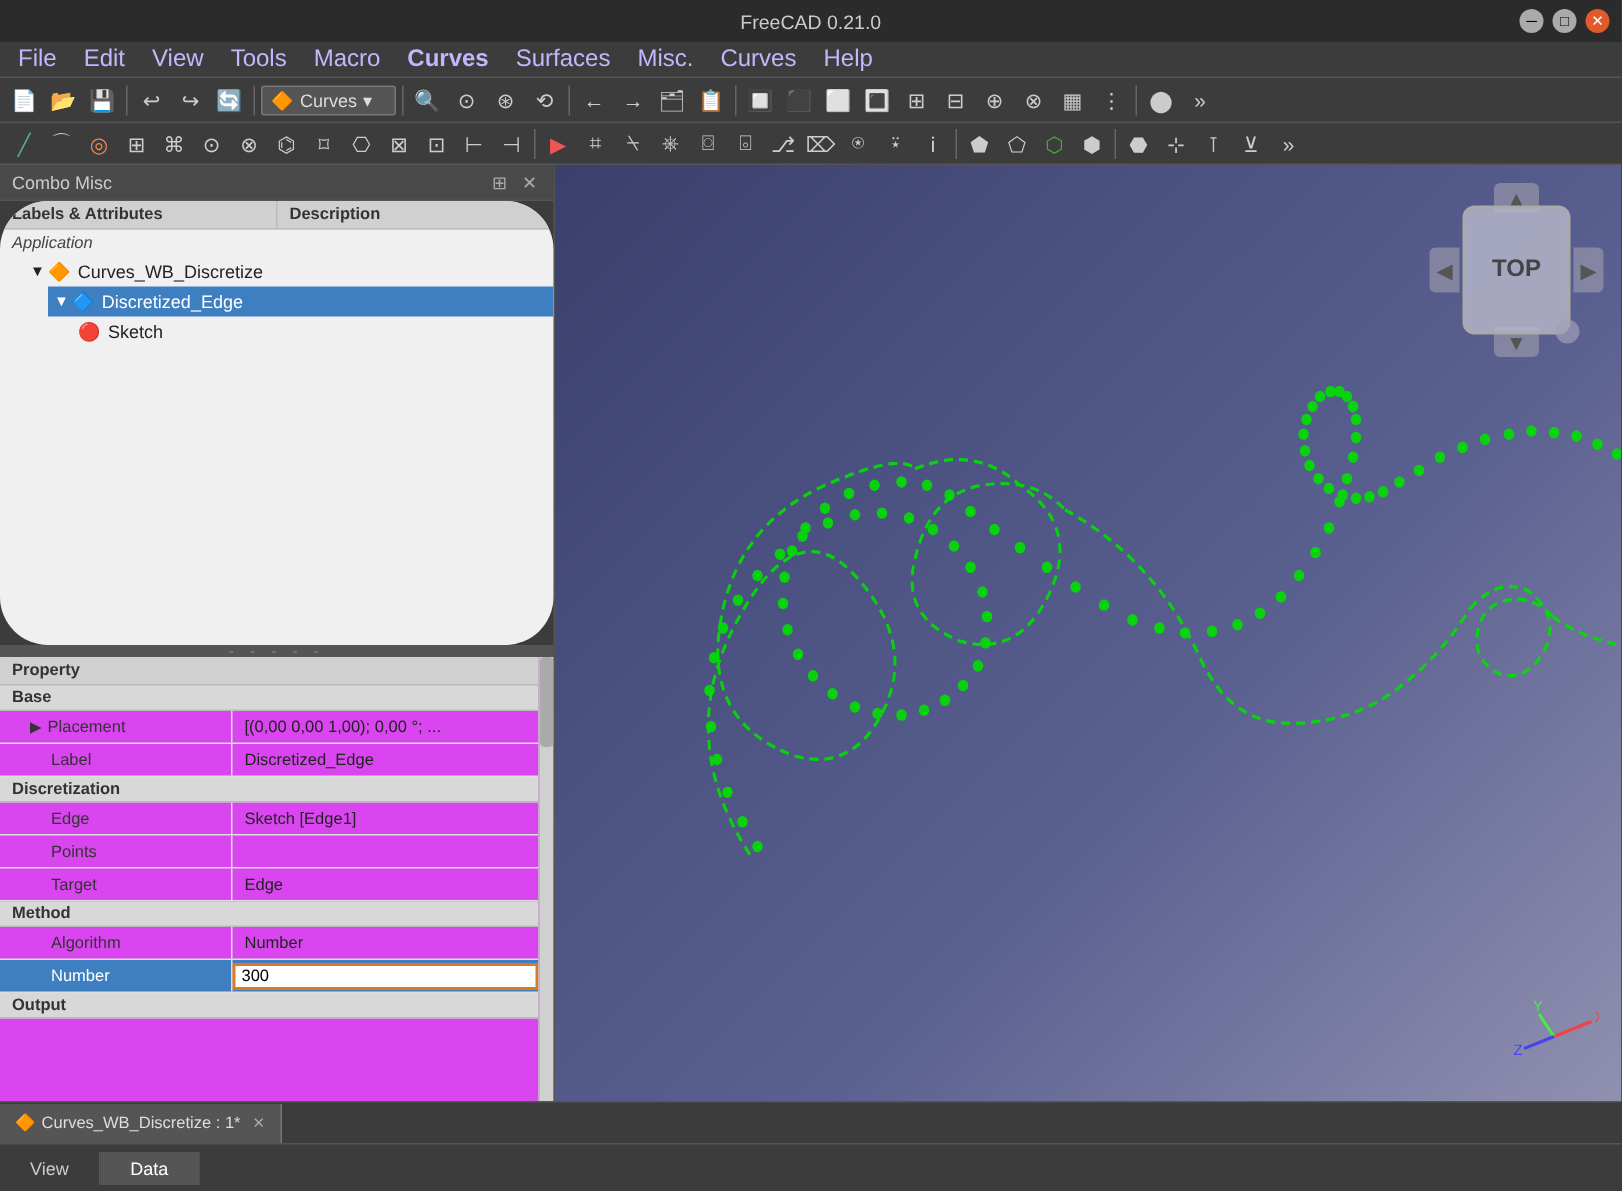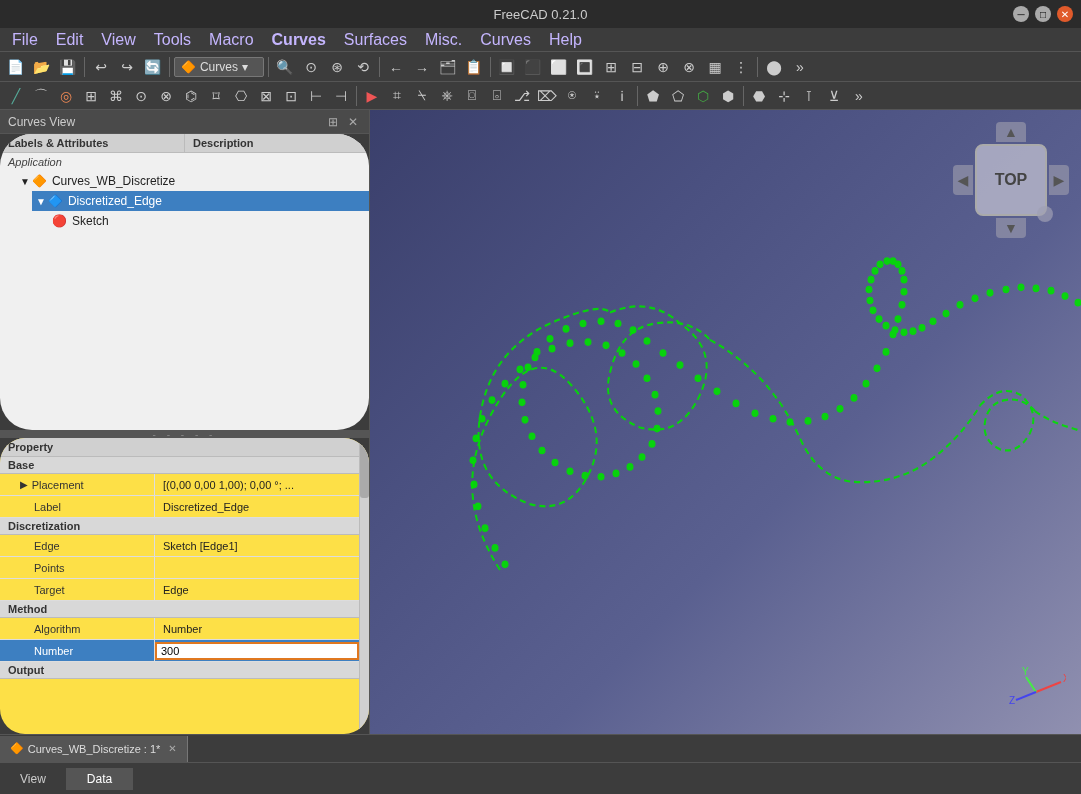--- a/index.html
+++ b/index.html
@@ -218,26 +218,25 @@
       align-items: center;
       justify-content: center;
       cursor: ns-resize;
       color: #888;
       font-size: 10px;
       letter-spacing: 4px;
     }
 
     
     #props-panel {
-      background: #fde047;
+      background: #d946ef;
       color: #222;
       flex: 1;
       overflow-y: auto;
       position: relative;
-      border-radius: 25px;
     }
 
     .props-scrollbar-area {
       display: flex;
       height: 100%;
     }
 
     .props-content {
       flex: 1;
       overflow-y: auto;
@@ -350,21 +349,21 @@
       font-size: 14px;
       display: flex; align-items: center; justify-content: center;
     }
     .arrow-top { top: 2px; left: 50%; transform: translateX(-50%); width: 30px; height: 20px; border-radius: 4px 4px 0 0; }
     .arrow-bottom { bottom: 2px; left: 50%; transform: translateX(-50%); width: 30px; height: 20px; border-radius: 0 0 4px 4px; }
     .arrow-left { left: 2px; top: 50%; transform: translateY(-50%); width: 20px; height: 30px; border-radius: 4px 0 0 4px; }
     .arrow-right { right: 2px; top: 50%; transform: translateY(-50%); width: 20px; height: 30px; border-radius: 0 4px 4px 0; }
 
     .cube-face {
       width: 72px;
-      height: 72px;
+      height: 86px;
       background: rgba(180,180,200,0.85);
       border: 2px solid #aaa;
       border-radius: 8px;
       display: flex;
       align-items: center;
       justify-content: center;
       font-size: 16px;
       font-weight: bold;
       color: #444;
       cursor: pointer;
@@ -573,21 +572,21 @@
   <button class="toolbar-btn">⊺</button>
   <button class="toolbar-btn">⊻</button>
   <button class="toolbar-btn">»</button>
 </div>
 
 <div id="main">
 
   <div id="left-panel">
 
     <div id="combo-header">
-      <span class="combo-title">Curves View</span>
+      <span class="combo-title">Combo Misc</span>
       <div class="combo-controls">
         <button class="combo-ctrl-btn">⊞</button>
         <button class="combo-ctrl-btn">✕</button>
       </div>
     </div>
 
 
     <div id="model-tree">
       <div id="tree-header">
         <div class="tree-header-col">Labels &amp; Attributes</div>

